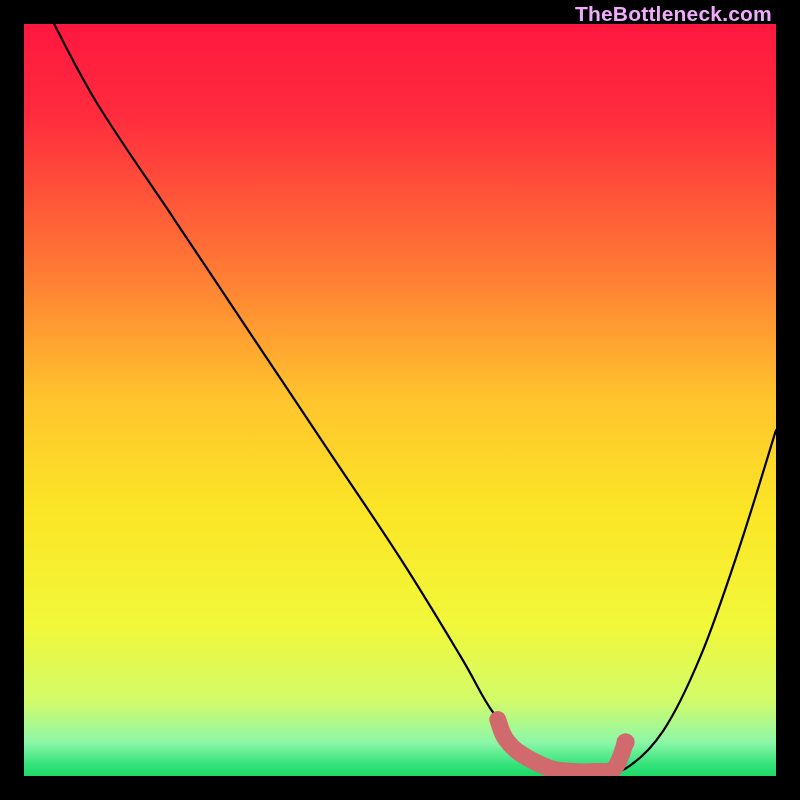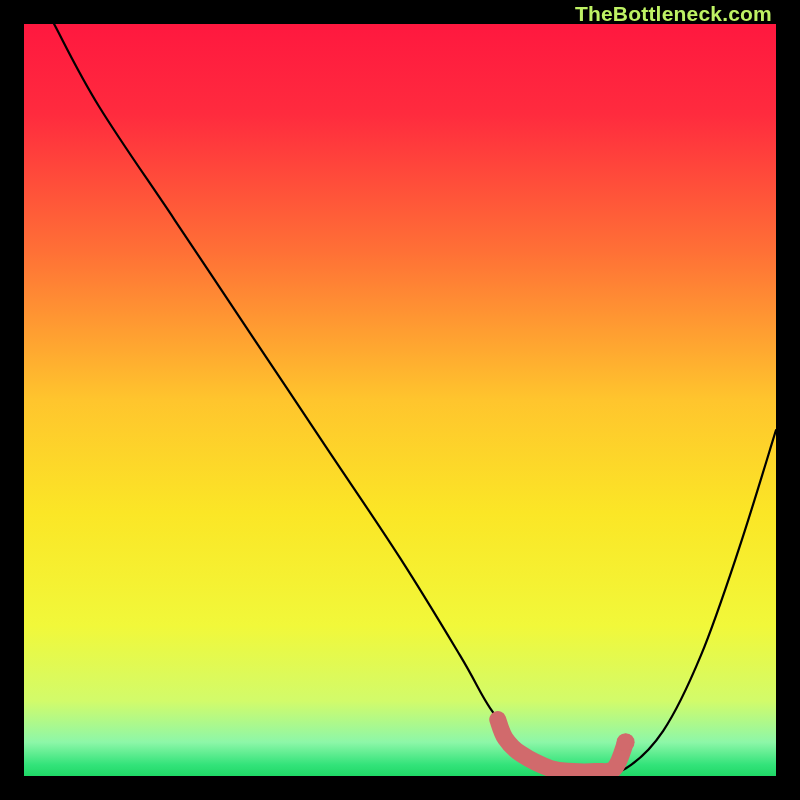--- a/index.html
+++ b/index.html
@@ -32,21 +32,21 @@
     width: 752px;
     height: 752px;
   }
   .watermark {
     position: absolute;
     top: 2px;
     right: 28px;
     font-family: Arial, Helvetica, sans-serif;
     font-size: 21px;
     font-weight: 600;
-    color: #bef264;
+    color: #f0abfc;
     letter-spacing: 0.2px;
     user-select: none;
   }
   svg { display: block; }
 </style>
 </head>
 <body>
 
 <div class="frame">
   <svg class="plot-area" width="752" height="752" viewBox="0 0 752 752" preserveAspectRatio="none">

